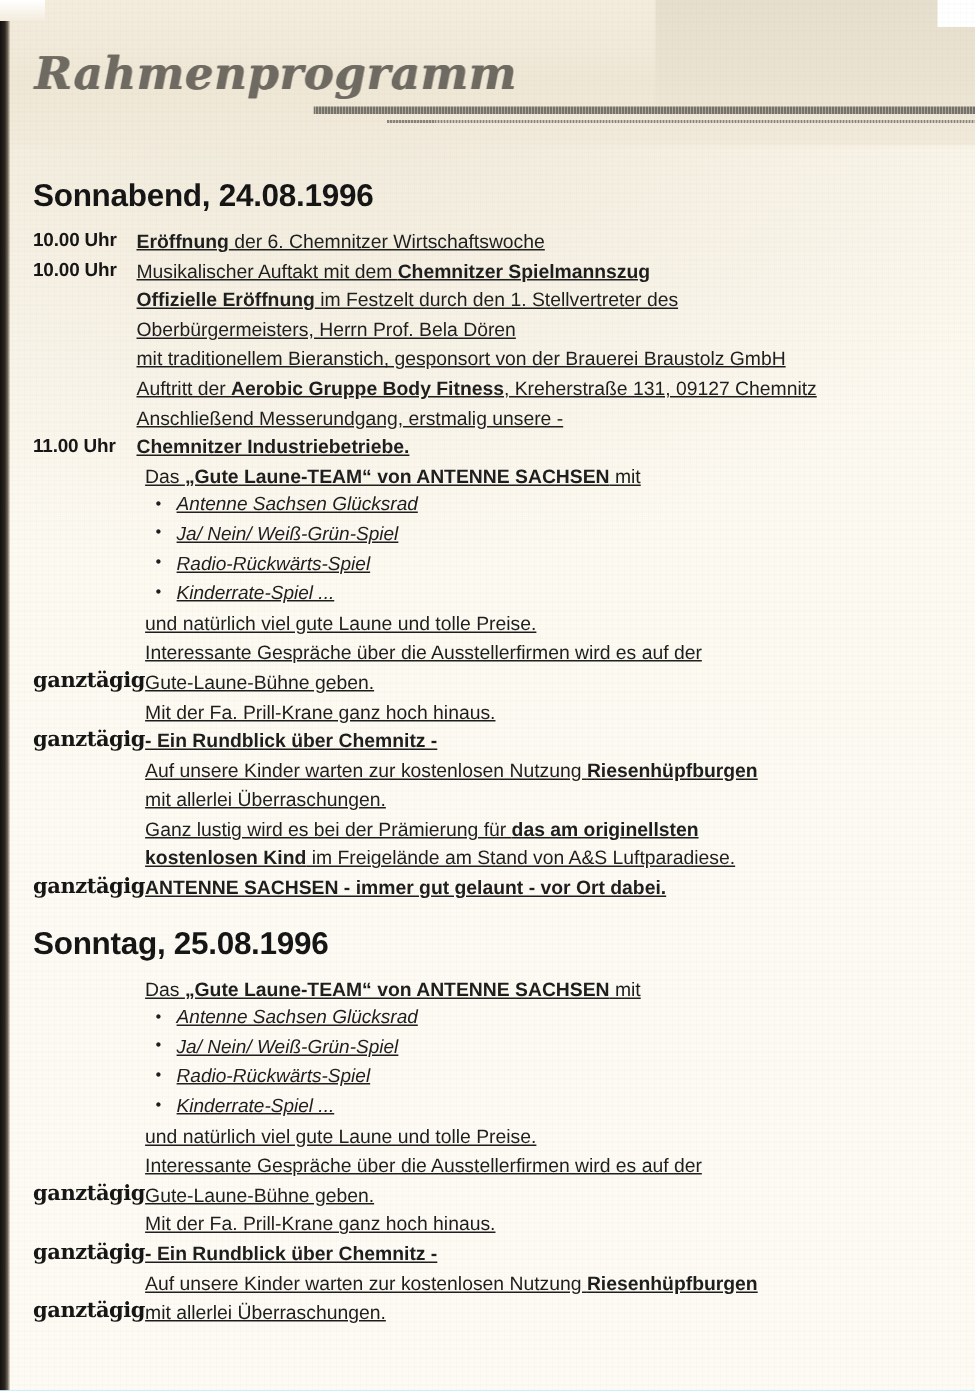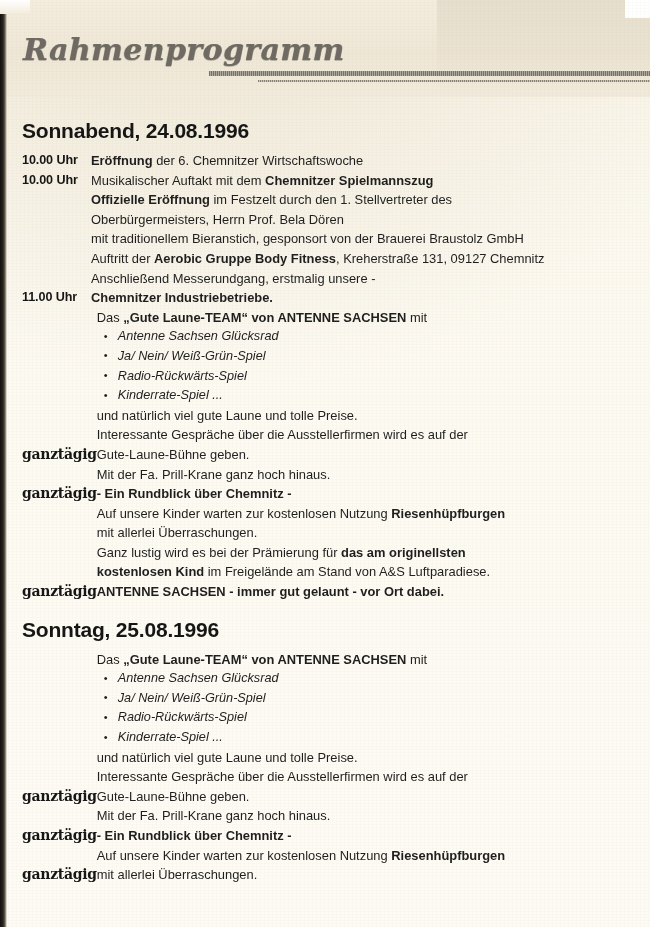--- a/index.html
+++ b/index.html
@@ -137,20 +137,21 @@
     font-family: "Liberation Sans", sans-serif;
     font-size: 12.6px;
     letter-spacing: -0.1px;
   }
   .text-col {
     flex: 1 1 auto;
     font-size: 12.9px;
     line-height: 19.6px;
     color: #1d1d1d;
     padding-right: 24px;
+    text-decoration: underline;
   }
   .line { white-space: normal; }
   .b { font-weight: bold; }
   .bullets {
     list-style: none;
     margin: 0;
     padding: 0 0 0 6px;
   }
   .bullets li {
     font-style: italic;

